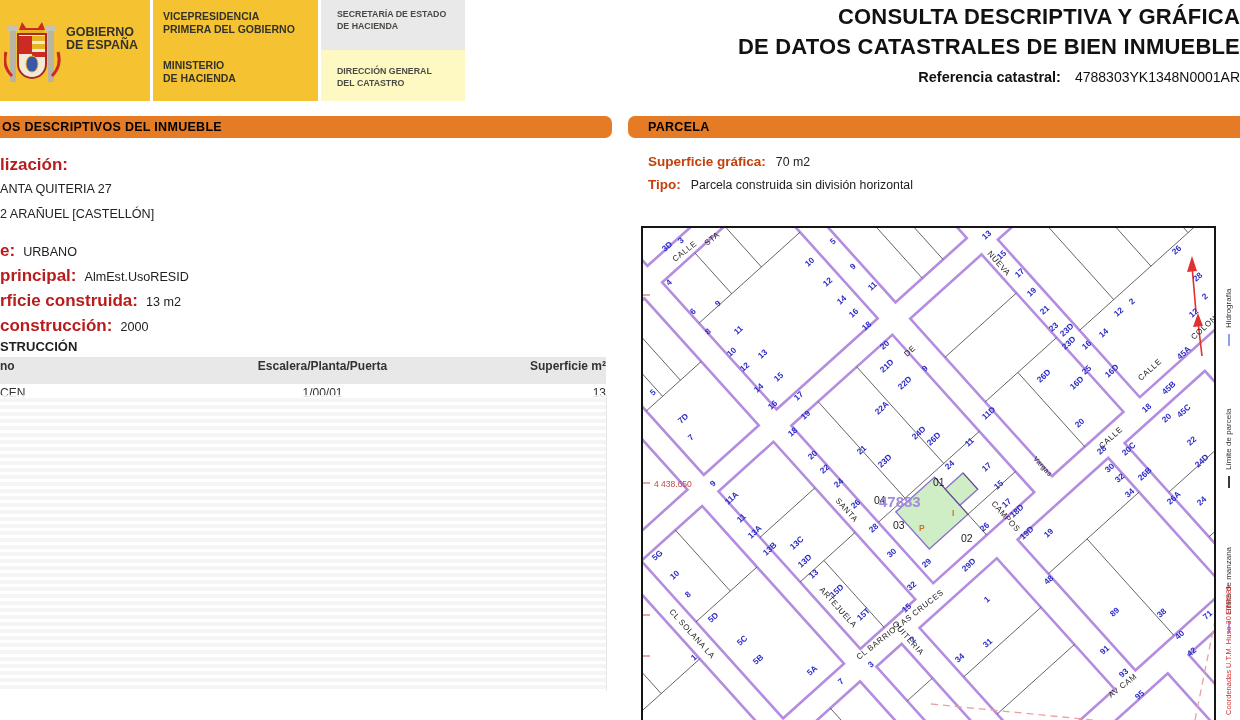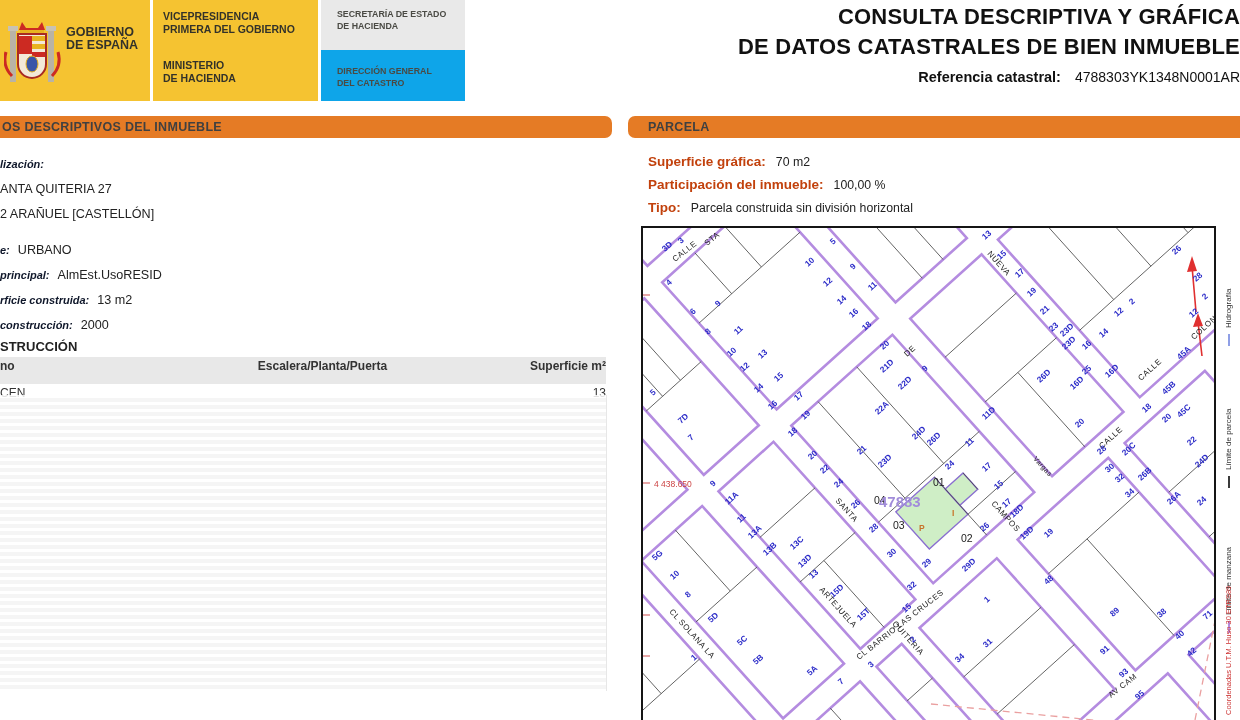--- a/index.html
+++ b/index.html
@@ -3,38 +3,38 @@
 <meta charset="utf-8">
 <style>
   html,body{margin:0;padding:0;background:#fff;}
   #page{position:relative;width:1240px;height:720px;overflow:hidden;background:#fff;
         font-family:"Liberation Sans",sans-serif;color:#222;}
   .abs{position:absolute;}
   
   .gov-block{position:absolute;top:0;height:101px;background:#f5c331;}
   #gov-logo{left:0;width:150px;}
   #gov-ministry{left:153px;width:165px;}
-  #gov-secretary{left:321px;width:144px;background:#0ea5e9;}
+  #gov-secretary{left:321px;width:144px;background:#fef9c3;}
   #gov-secretary .half-top{position:absolute;top:0;left:0;right:0;height:50px;background:#e9e9e9;}
   .gov-txt{position:absolute;font-size:10.5px;font-weight:700;color:#33322a;line-height:13px;white-space:pre-line;}
   .gov-txt-sm{position:absolute;font-size:8.8px;font-weight:700;color:#4a4a44;line-height:11.5px;white-space:pre-line;}
   #title-wrap{left:640px;top:4px;width:600px;text-align:right;}
   #title-l1{font-size:22px;font-weight:700;color:#111;letter-spacing:.2px;}
   #title-l2{font-size:22px;font-weight:700;color:#111;letter-spacing:.2px;margin-top:4px;}
   #ref-line{margin-top:9px;font-size:14px;color:#111;}
   #ref-line b{font-size:14.5px;margin-right:14px;}
   
-  .bar{position:absolute;height:22px;background:#e57b25;color:#404040;font-size:12.5px;font-weight:700;
+  .bar{position:absolute;height:22px;background:#e57b25;color:#000000;font-size:12.5px;font-weight:700;
        line-height:22px;letter-spacing:.3px;}
   #bar-left{left:0;top:116px;width:610px;border-radius:0 7px 7px 0;padding-left:2px;}
   #bar-right{left:628px;top:116px;width:612px;border-radius:7px 0 0 7px;padding-left:20px;}
   
   #left-fields{left:0;top:152px;width:600px;}
   .lrow{height:25px;font-size:12.6px;line-height:25px;white-space:nowrap;}
-  .lrow b{color:#0f172a;font-size:11px;margin-right:8px;font-style:italic;}
+  .lrow b{color:#b91c1c;font-size:17px;margin-right:8px;}
   .lrow .val{color:#222;}
   .spacer{height:11px;}
   #constr-title{left:0;top:339px;font-size:13px;font-weight:700;color:#222;}
   #ctable{left:0;top:357px;width:606px;font-size:12px;}
   .thead{display:flex;background:#e8e8e8;height:27px;line-height:19px;font-weight:700;color:#333;}
   .trow{display:flex;height:18px;line-height:18px;color:#333;}
   .c1{flex:0 0 185px;text-align:left;}
   .c2{flex:0 0 275px;text-align:center;}
   .c3{flex:1;text-align:right;}
   #stripes{left:0;top:395px;width:606px;height:296px;
@@ -134,29 +134,29 @@
   <div class="abs" id="constr-title">STRUCCIÓN</div>
   <div class="abs" id="ctable">
     <div class="thead">
         <div class="c1">no</div>
         <div class="c2">Escalera/Planta/Puerta</div>
         <div class="c3">Superficie m²</div>
       </div>
     <div id="tbody">
         <div class="trow">
           <div class="c1">CEN</div>
+          <div class="c2">1/00/01</div>
           <div class="c3">13</div>
         </div>
       </div>
   </div>
   <div class="abs" id="stripes"></div>
 
   <div class="abs" id="right-fields">
       <div class="rrow"><b>Superficie gráfica:</b><span>70 m2</span></div>
-      <div class="rrow"><b>Participación del inmueble:</b><span>100,00 %</span></div>
       <div class="rrow"><b>Tipo:</b><span>Parcela construida sin división horizontal</span></div>
     </div>
 
   <div class="abs" id="map-frame">
     <svg id="map" width="571" height="492" viewBox="0 0 571 492">
       <g transform="rotate(-42 286 246)">
         <g class="blk">
           <rect x="118" y="-260" width="74" height="163"></rect>
             <rect x="216" y="-260" width="136" height="163"></rect>
             <rect x="376" y="-260" width="330" height="163"></rect>

